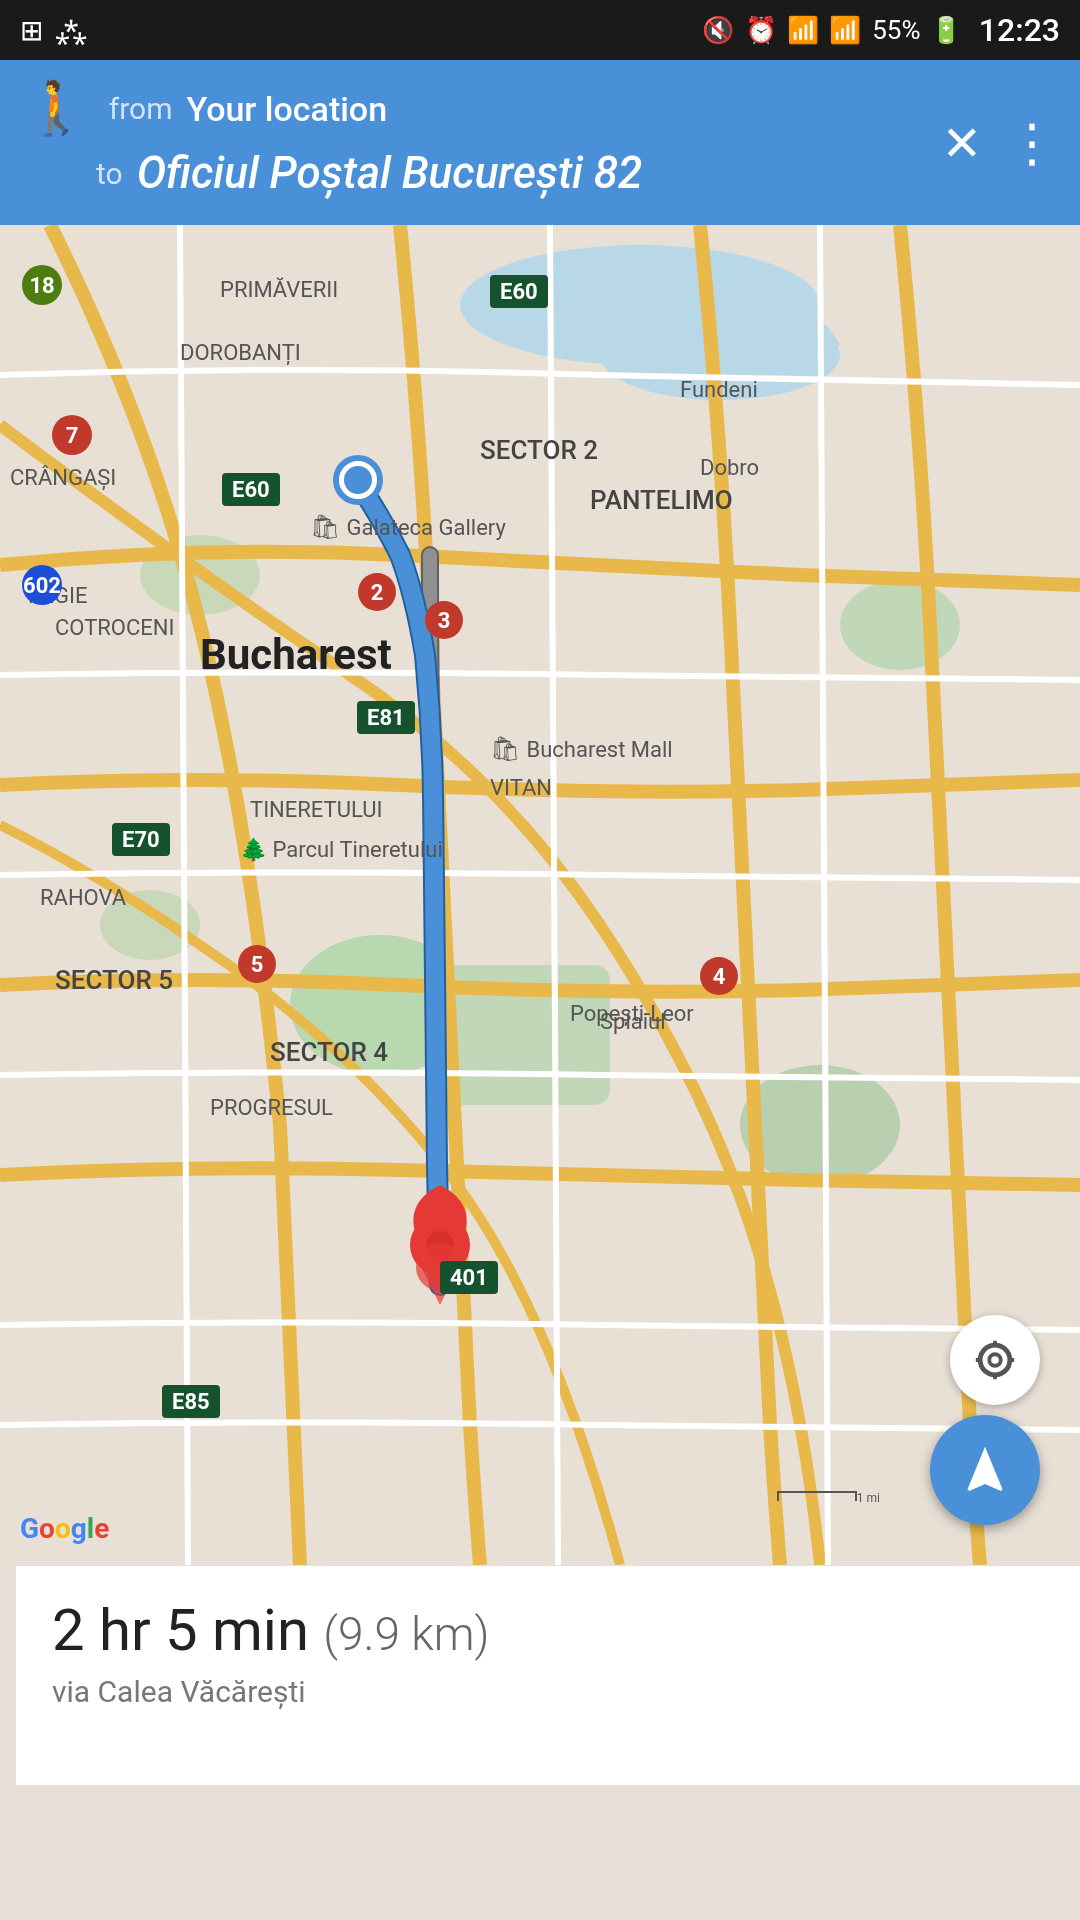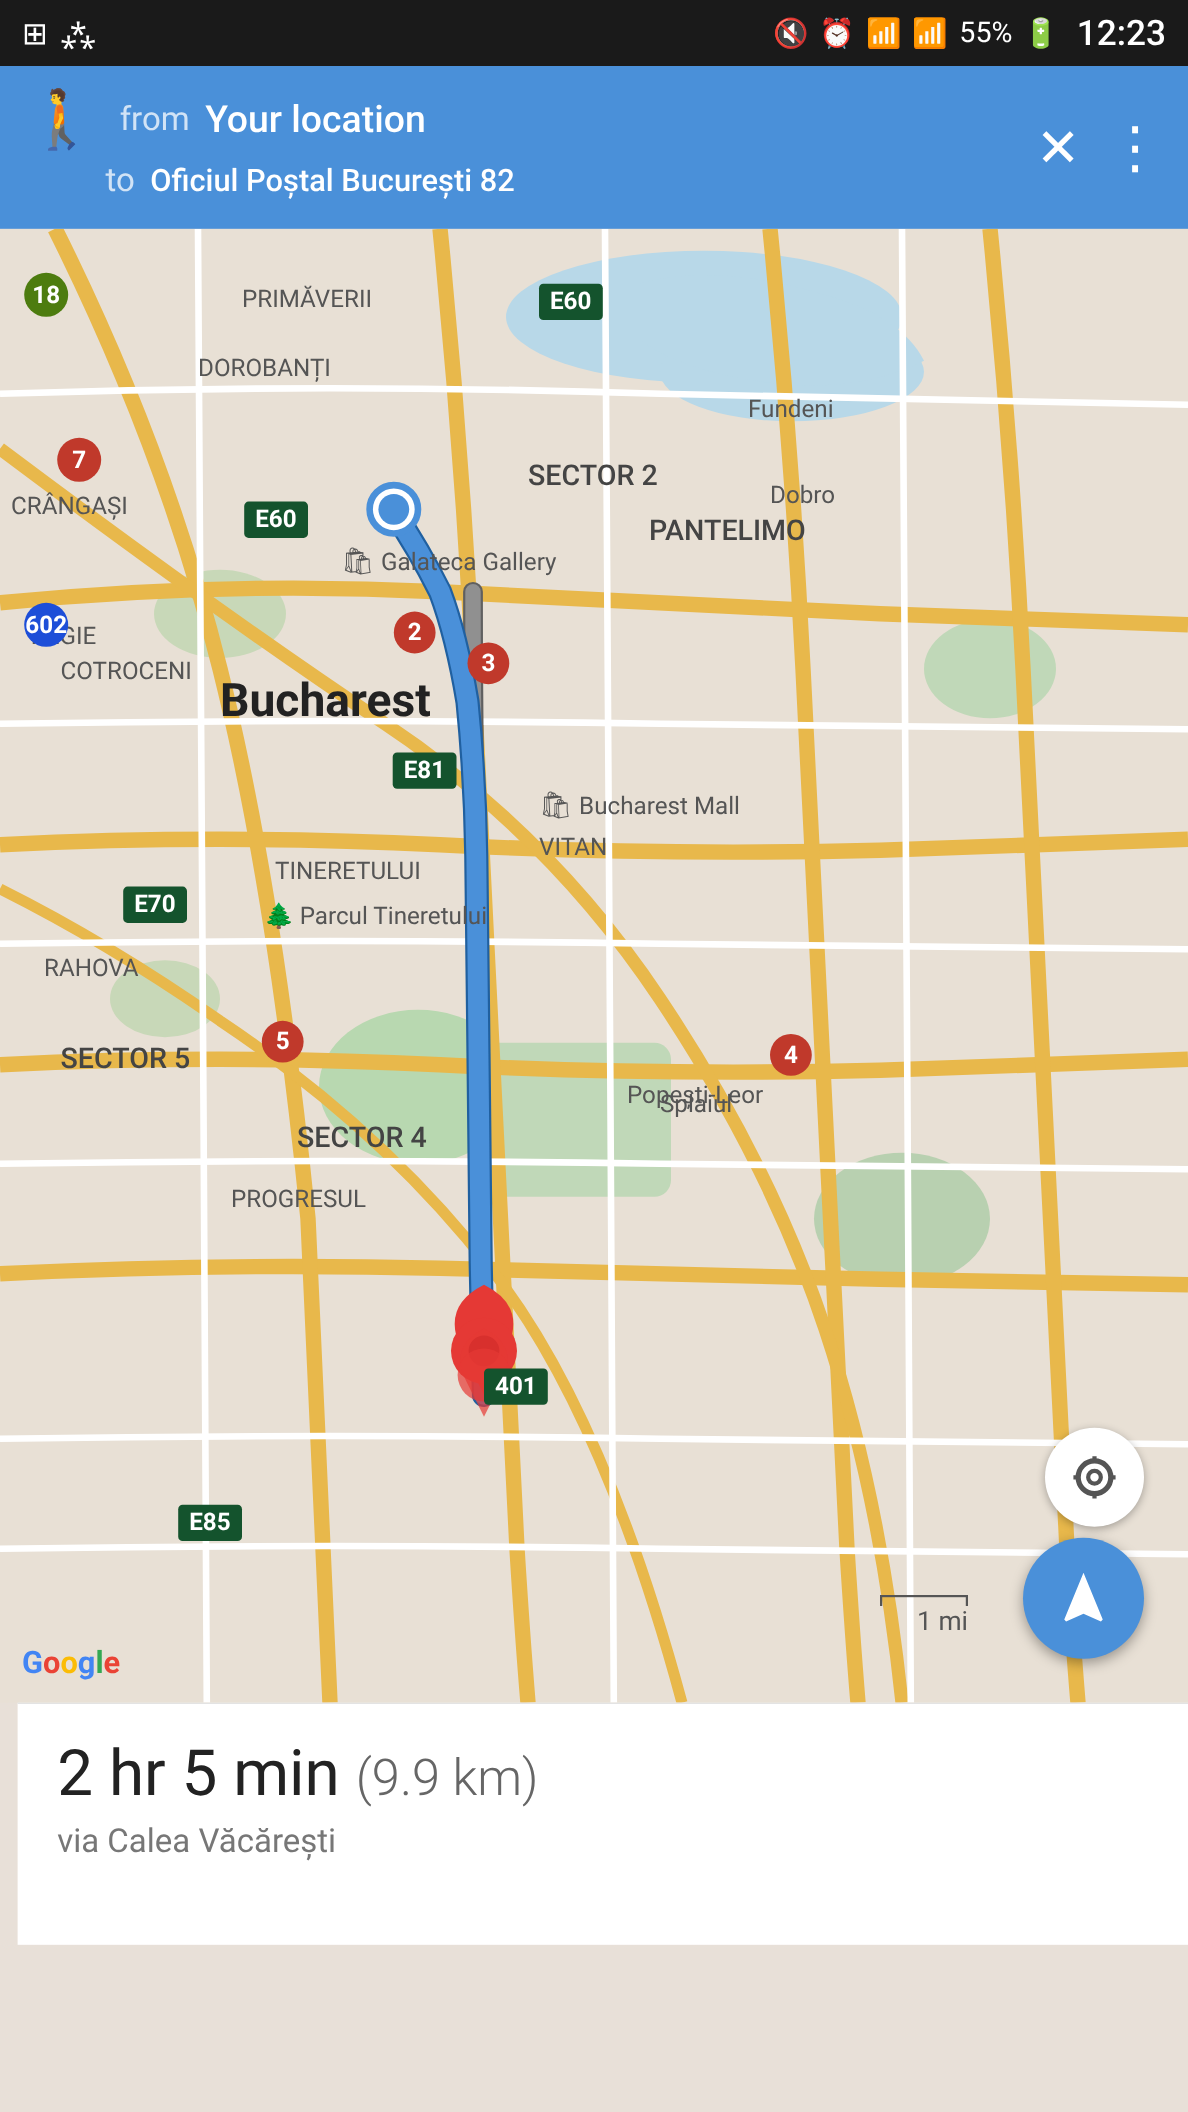--- a/index.html
+++ b/index.html
@@ -86,22 +86,23 @@
     }
     .nav-to-label {
       color: rgba(255,255,255,0.75);
       font-size: 30px;
       margin-right: 14px;
       font-weight: 400;
       margin-left: 72px;
     }
     .nav-destination {
       color: white;
-      font-size: 28px;
+      font-size: 44px;
       font-weight: 500;
+      font-style: italic;
     }
     .nav-actions {
       position: absolute;
       right: 24px;
       top: 50%;
       transform: translateY(-50%);
       display: flex;
       align-items: center;
       gap: 24px;
     }
@@ -386,21 +387,21 @@
   <div style="position:absolute; top:40px; left:22px; width:40px; height:40px; background:#4d7c0f; border-radius:50%; display:flex; align-items:center; justify-content:center; color:white; font-size:22px; font-weight:700;">18</div>
   <div style="position:absolute; top:348px; left:358px; width:38px; height:38px; background:#c0392b; border-radius:50%; display:flex; align-items:center; justify-content:center; color:white; font-size:22px; font-weight:700;">2</div>
   <div style="position:absolute; top:376px; left:425px; width:38px; height:38px; background:#c0392b; border-radius:50%; display:flex; align-items:center; justify-content:center; color:white; font-size:22px; font-weight:700;">3</div>
   <div style="position:absolute; top:720px; left:238px; width:38px; height:38px; background:#c0392b; border-radius:50%; display:flex; align-items:center; justify-content:center; color:white; font-size:22px; font-weight:700;">5</div>
   <div style="position:absolute; top:732px; left:700px; width:38px; height:38px; background:#c0392b; border-radius:50%; display:flex; align-items:center; justify-content:center; color:white; font-size:22px; font-weight:700;">4</div>
 
   <div id="google-logo">
     <span class="g-blue">G</span><span class="g-red">o</span><span class="g-yellow">o</span><span class="g-blue">g</span><span class="g-green">l</span><span class="g-red">e</span>
   </div>
 
-  <div style="position:absolute; bottom:60px; right:200px; font-size:24px; color:#555; display:flex; flex-direction:column; align-items:flex-end;">
+  <div style="position:absolute; bottom:60px; right:200px; font-size:12px; color:#555; display:flex; flex-direction:row; align-items:flex-start;">
     <div style="border-top: 2px solid #555; border-left: 2px solid #555; border-right: 2px solid #555; width:80px; height:10px;"></div>
     <span>1 mi</span>
   </div>
 
   <div id="location-btn">
     <svg viewBox="0 0 24 24" fill="none" stroke="#555" stroke-width="2">
       <circle cx="12" cy="12" r="3"></circle>
       <path d="M12 2v3M12 19v3M2 12h3M19 12h3"></path>
       <circle cx="12" cy="12" r="8" stroke-dasharray="none"></circle>
       <path d="M12 4.5 A7.5 7.5 0 0 1 19.5 12 A7.5 7.5 0 0 1 12 19.5 A7.5 7.5 0 0 1 4.5 12 A7.5 7.5 0 0 1 12 4.5"></path>

